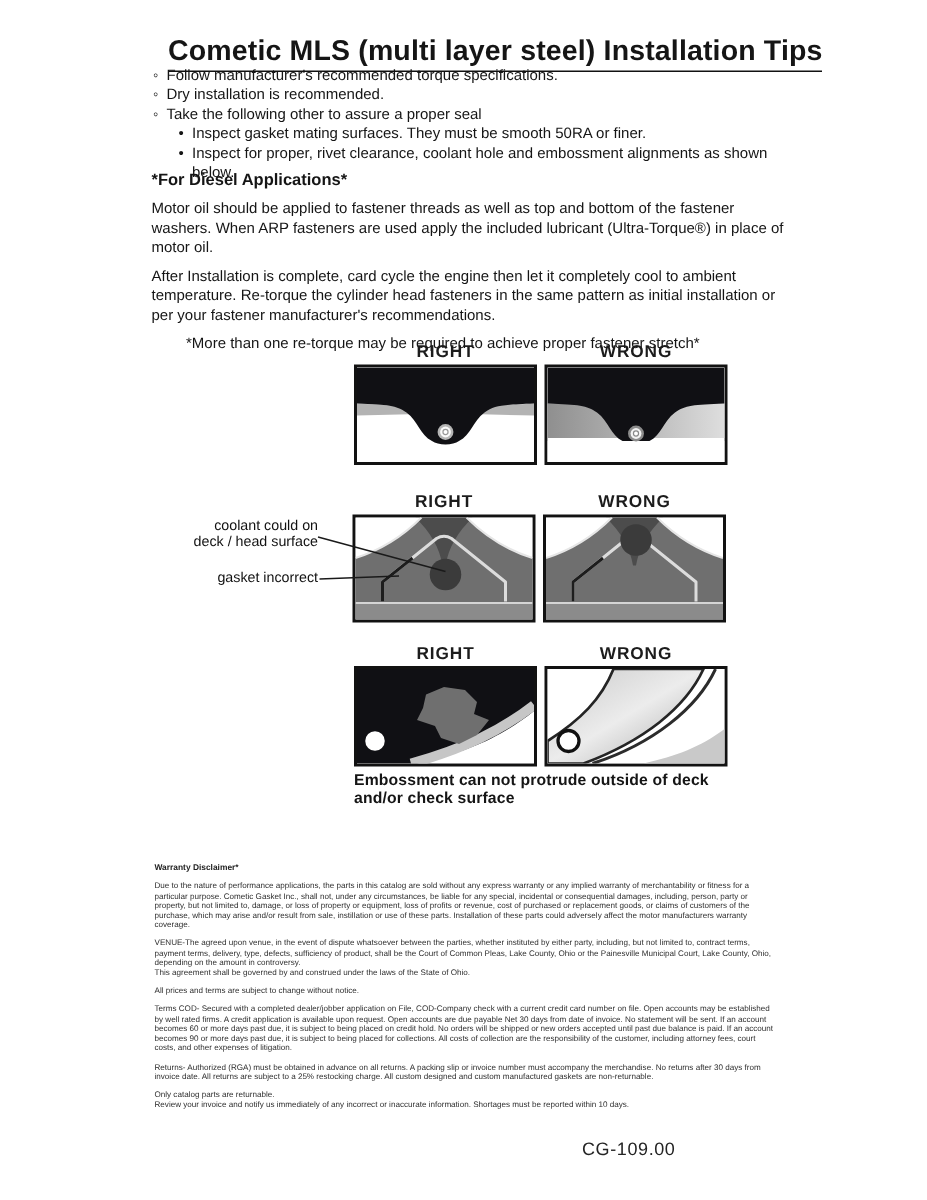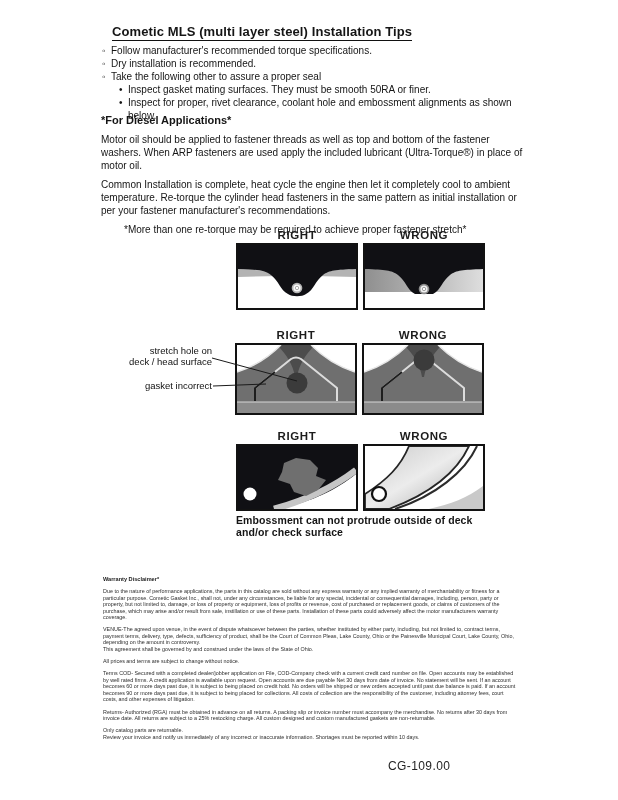--- a/index.html
+++ b/index.html
@@ -1,21 +1,21 @@
 <!DOCTYPE html>
 <html><head>
 <meta charset="utf-8">
 <style>
   html,body{margin:0;padding:0;background:#fff;}
   .page{position:relative;width:618px;height:800px;background:#ffffff;overflow:hidden;
         font-family:"Liberation Sans", sans-serif;color:#151515;}
   .abs{position:absolute;}
 
   
-  .doc-title{left:112px;top:24px;font-size:13px;font-weight:bold;
+  .doc-title{left:112px;top:24px;font-size:19px;font-weight:bold;
              border-bottom:1.6px solid #111;padding-bottom:1px;letter-spacing:.1px;}
   .tips{left:102px;top:44px;width:440px;font-size:10px;line-height:13px;}
   .b-item{display:flex;}
   .b-mark{width:9px;flex:0 0 9px;}
   .b-item.sub{margin-left:17px;}
 
   
   .diesel{left:101px;top:114px;width:424px;font-size:10px;line-height:13px;}
   .diesel h2{font-size:11px;font-weight:bold;margin:0 0 6px 0;}
   .diesel p{margin:0 0 6px 0;}
@@ -71,21 +71,21 @@
     </div>
     <div class="b-item sub">
       <span class="b-mark">•</span>
       <span>Inspect for proper, rivet clearance, coolant hole and embossment alignments as shown below.</span>
     </div>
   </div>
 
   <div class="abs diesel">
     <h2>*For Diesel Applications*</h2>
     <p>Motor oil should be applied to fastener threads as well as top and bottom of the fastener washers. When ARP fasteners are used apply the included lubricant (Ultra-Torque®) in place of motor oil.</p>
-    <p>Common Installation is complete, heat cycle the engine then let it completely cool to ambient temperature. Re-torque the cylinder head fasteners in the same pattern as initial installation or per your fastener manufacturer's recommendations.</p>
+    <p>After Installation is complete, card cycle the engine then let it completely cool to ambient temperature. Re-torque the cylinder head fasteners in the same pattern as initial installation or per your fastener manufacturer's recommendations.</p>
     <p class="note">*More than one re-torque may be required to achieve proper fastener stretch*</p>
   </div>
 
   <div class="abs diag-row" style="left:236px;top:229px;width:260px;">
     <div class="cols">
       <div class="diag-col">
         <div class="diag-header">RIGHT</div>
         <div class="panel">
           <svg width="118" height="63" viewBox="0 0 118 63">
             <rect x="0" y="0" width="118" height="63" fill="#ffffff"></rect>
@@ -157,21 +157,21 @@
             <path d="M18,56 L18,43 L54,14 Q59,11 64,14 L100,43 L100,56" fill="none" stroke="#dcdcdc" stroke-width="2" stroke-linejoin="round"></path>
             <path d="M18,56 L18,43 L38,27" fill="none" stroke="#1d1d1d" stroke-width="2" stroke-linejoin="round"></path>
             <circle cx="60" cy="15" r="10.5" fill="#3b3b3b"></circle>
           </svg>
         </div>
       </div>
     </div>
   </div>
 
   <div class="abs callout callout-1">
-    <div>stretch hole on</div>
+    <div>coolant could on</div>
     <div>deck / head surface</div>
   </div>
   <div class="abs callout callout-2">gasket incorrect</div>
   <svg class="abs" style="left:210px;top:350px;" width="92" height="40" viewBox="0 0 92 40">
     <path d="M2,8 L87,31" stroke="#1a1a1a" stroke-width="1"></path>
     <path d="M3,36 L56,34" stroke="#1a1a1a" stroke-width="1"></path>
   </svg>
 
   <div class="abs diag-row" style="left:236px;top:430px;width:260px;">
     <div class="cols">

